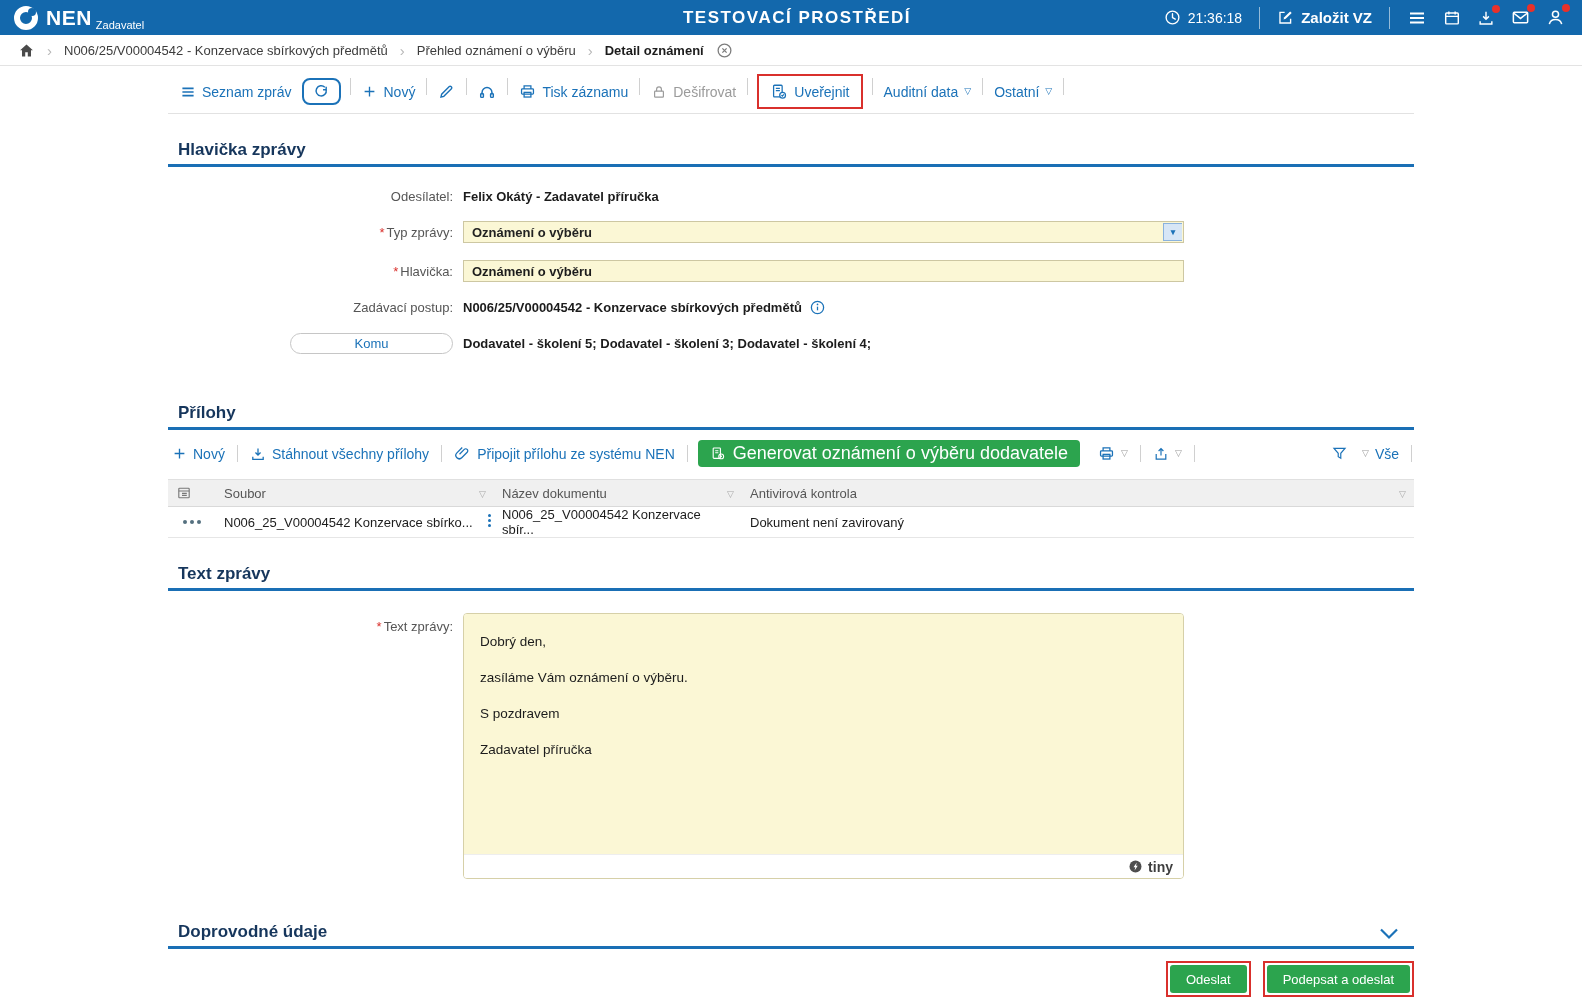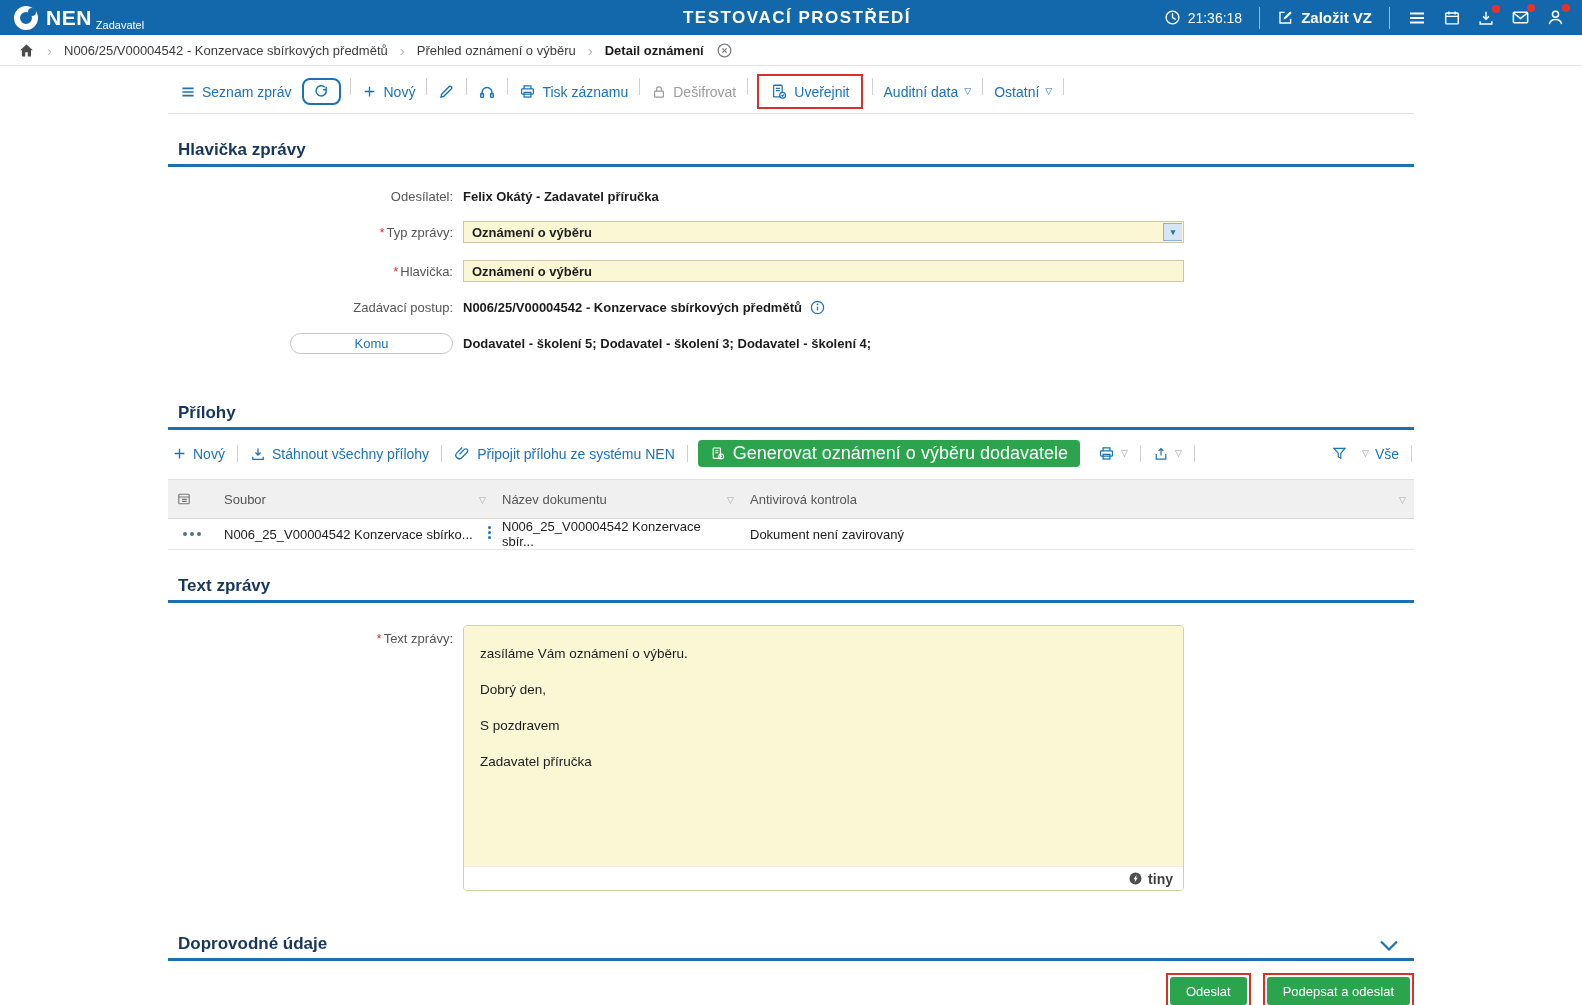--- a/index.html
+++ b/index.html
@@ -59,21 +59,21 @@
   .selectbox .caret { position:absolute; right:1px; top:1px; bottom:1px; width:19px; background:#d7e6f6; border-left:1px solid #8ab2de; border-top:1px solid #8ab2de; border-bottom:1px solid #8ab2de; color:#1b72b8; display:flex; align-items:center; justify-content:center; font-size:9px; }
   .yellow-input { width:721px; height:22px; background:#fbf7d5; border:1px solid #cdc7a2; padding:0 8px; font-weight:bold; font-size:13px; color:#1c1c1c; font-family:inherit; }
   .komu-btn { margin-left:auto; width:163px; height:21px; border:1px solid #c6c6c6; border-radius:11px; background:#fff; color:#1b72b8; font-size:13px; font-family:inherit; cursor:pointer; }
   .info-ic { color:#1b72b8; cursor:pointer; display:flex; }
 
   
   .ptoolbar { display:flex; align-items:center; gap:10px; padding:10px 2px; }
   .green-btn { display:flex; align-items:center; gap:7px; background:#2ca44e; color:#fff; border:none; border-radius:4px; height:27px; padding:0 12px; font-size:18px; font-family:inherit; cursor:pointer; }
   .pt-right { margin-left:auto; display:flex; align-items:center; gap:10px; }
   table.attach { width:100%; border-collapse:collapse; margin-top:2px; font-size:13px; }
-  table.attach th { background:#f0f0f0; height:39px; font-weight:normal; color:#555; text-align:left; padding:0 8px; border-top:1px solid #e0e0e0; border-bottom:1px solid #d9d9d9; }
+  table.attach th { background:#f0f0f0; height:27px; font-weight:normal; color:#555; text-align:left; padding:0 8px; border-top:1px solid #e0e0e0; border-bottom:1px solid #d9d9d9; }
   table.attach th .fl { float:right; font-size:9px; color:#a8a8a8; margin-top:3px; }
   table.attach td { height:29px; padding:0 8px; border-bottom:1px solid #e6e6e6; color:#1c1c1c; position:relative; }
   .col-ic { width:48px; } .col-soubor { width:278px; } .col-nazev { width:248px; }
   .hdots { display:flex; gap:3px; justify-content:center; cursor:pointer; }
   .hdots i { width:4px; height:4px; border-radius:50%; background:#54707f; }
   .vdots { position:absolute; right:3px; top:7px; display:flex; flex-direction:column; gap:2px; cursor:pointer; }
   .vdots i { width:3px; height:3px; border-radius:50%; background:#1b72b8; }
 
   
   .editor { width:721px; border:1px solid #d6d0a8; border-radius:4px; overflow:hidden; }
@@ -441,22 +441,22 @@
   <div class="section-head">
     <span class="section-title">Text zprávy</span>
   </div>
 
   <div class="form">
     <div class="frow top">
       <span class="flabel" style="padding-top:6px;"><span class="req">*</span><span>Text zprávy:</span></span>
       <span class="fvalue">
         <div class="editor">
           <div class="editor-area">
+            <p>Dobrý den,</p>
             <p>zasíláme Vám oznámení o výběru.</p>
-            <p>Dobrý den,</p>
             <p>S pozdravem</p>
             <p>Zadavatel příručka</p>
           </div>
           <div class="editor-status">
             <span>
                 <svg width="15" height="15" viewBox="0 0 20 20">
                   <circle cx="10" cy="10" r="8" fill="#4e4e4e"></circle>
                   <path d="M11.6 4.8 7.4 11h2.3l-.9 4.2 4.2-6.2h-2.3z" fill="#fff"></path>
                 </svg>
               </span>

